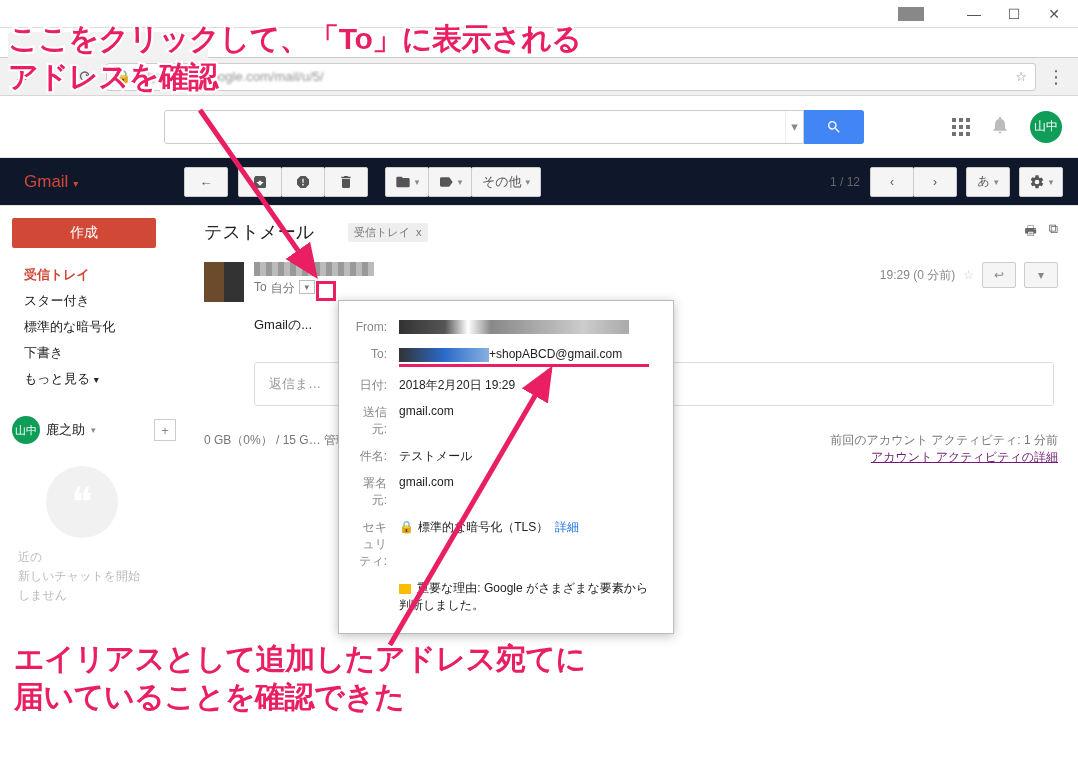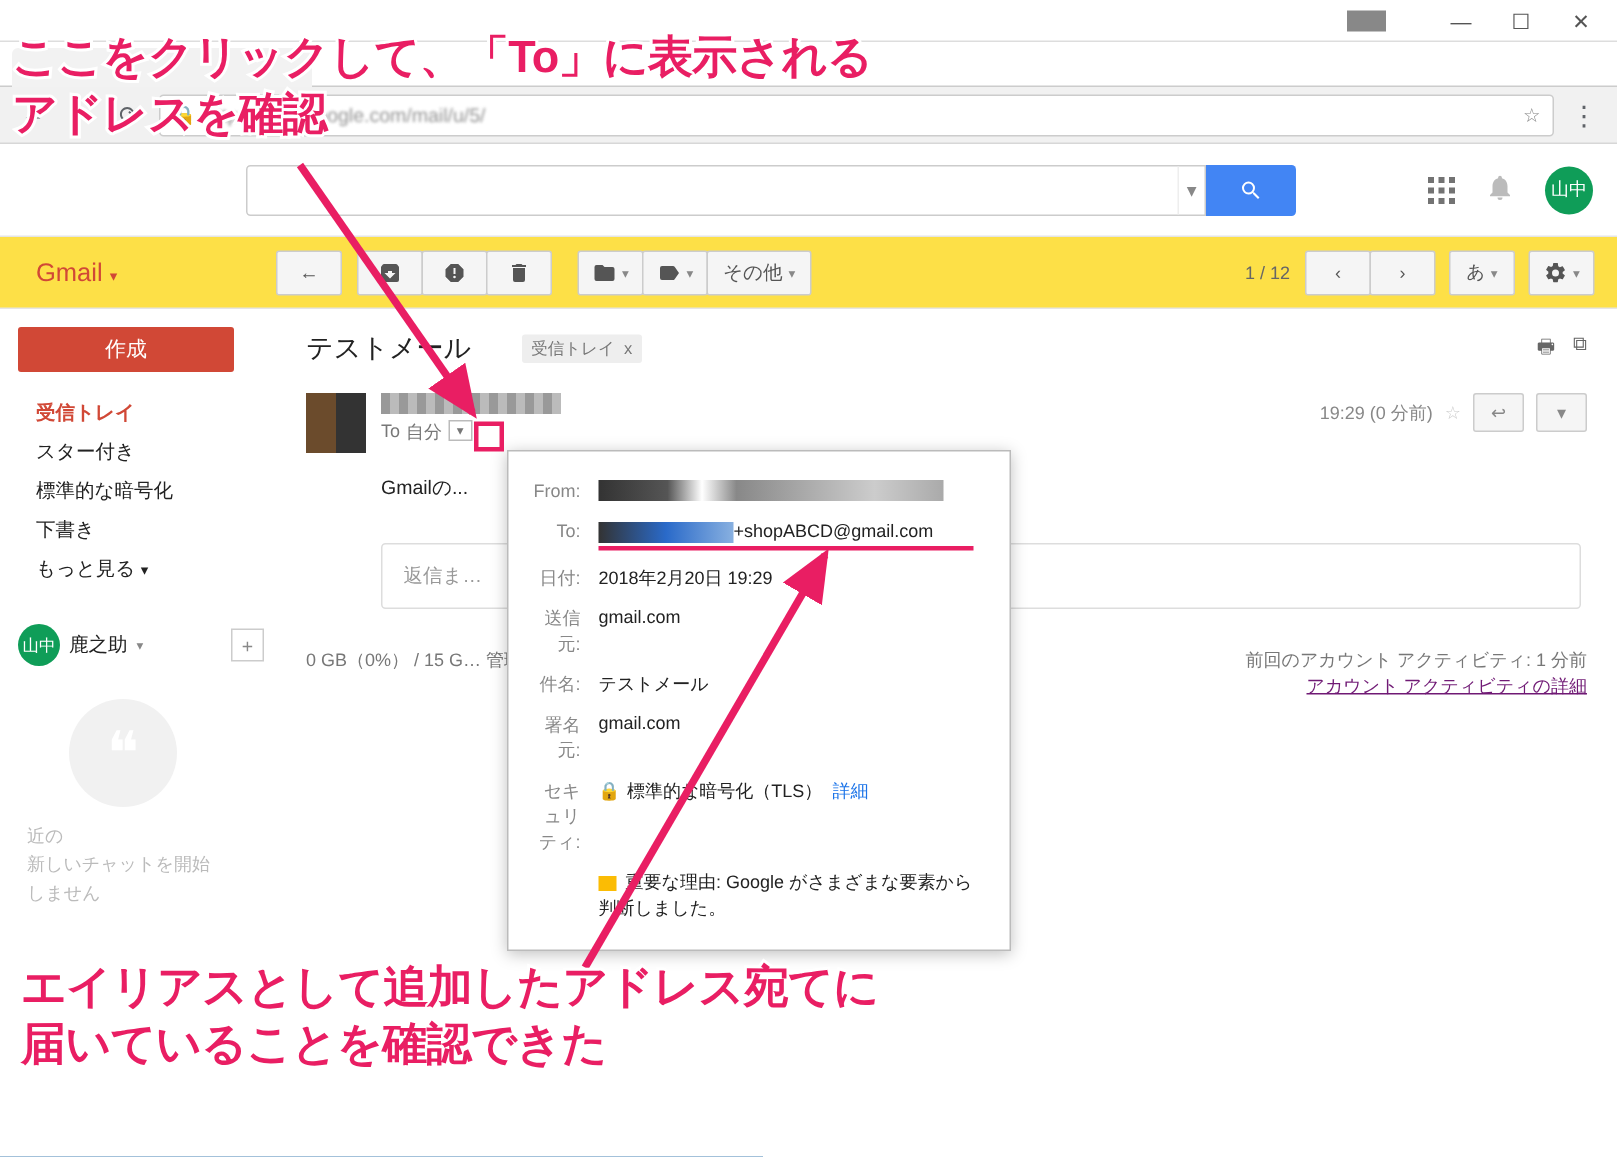--- a/index.html
+++ b/index.html
@@ -20,21 +20,21 @@
   .gsearch { flex: 1; max-width: 640px; height: 34px; border: 1px solid #ccc; border-radius: 3px 0 0 3px; background: #fff; display: flex; align-items: center; }
   .gsearch .dd { width: 18px; text-align: center; color: #888; border-left: 1px solid #eee; height: 100%; line-height: 32px; }
   .gsearchbtn { width: 60px; height: 34px; background: #4285f4; border-radius: 0 3px 3px 0; display: flex; align-items: center; justify-content: center; }
   .gsearchbtn svg { fill: #fff; }
   .grhs { margin-left: auto; display: flex; align-items: center; gap: 20px; }
   .apps { width: 18px; height: 18px; display: grid; grid-template-columns: repeat(3,4px); grid-template-rows: repeat(3,4px); gap: 3px; }
   .apps span { background: #737373; }
   .bell { position: relative; }
   .av { width: 32px; height: 32px; border-radius: 50%; background: #0f9d58; color: #fff; display: flex; align-items: center; justify-content: center; font-size: 12px; }
 
-  .toolbar { background: #fde047; height: 48px; display: flex; align-items: center; padding: 0 16px 0 24px; border-bottom: 1px solid #e5e5e5; }
+  .toolbar { background: #0f172a; height: 48px; display: flex; align-items: center; padding: 0 16px 0 24px; border-bottom: 1px solid #e5e5e5; }
   .toolbar .gmaillbl { color: #d14836; font-size: 17px; width: 160px; }
   .tbtn { height: 30px; min-width: 44px; border: 1px solid #ccc; border-radius: 2px; display: flex; align-items: center; justify-content: center; background: #f5f5f5; margin-right: -1px; color: #555; }
   .tbtn.single { margin-right: 10px; }
   .tgroup { display: flex; margin-right: 18px; }
   .tbtn .caret { font-size: 9px; margin-left: 4px; color: #888; }
   .tcount { margin-left: auto; color: #666; font-size: 12px; display: flex; align-items: center; gap: 10px; }
   .tnav { display: flex; }
 
   .body { display: flex; background: #fff; height: 565px; }
   .sidebar { width: 184px; padding: 12px 0 0 0; border-right: none; }

